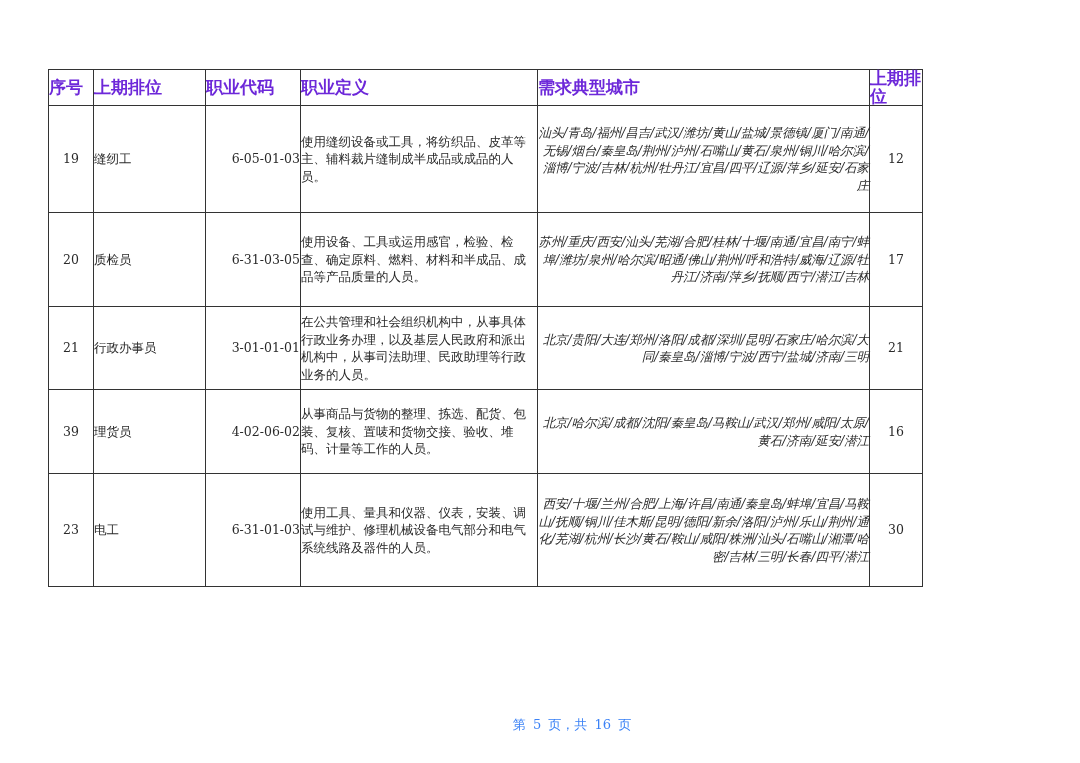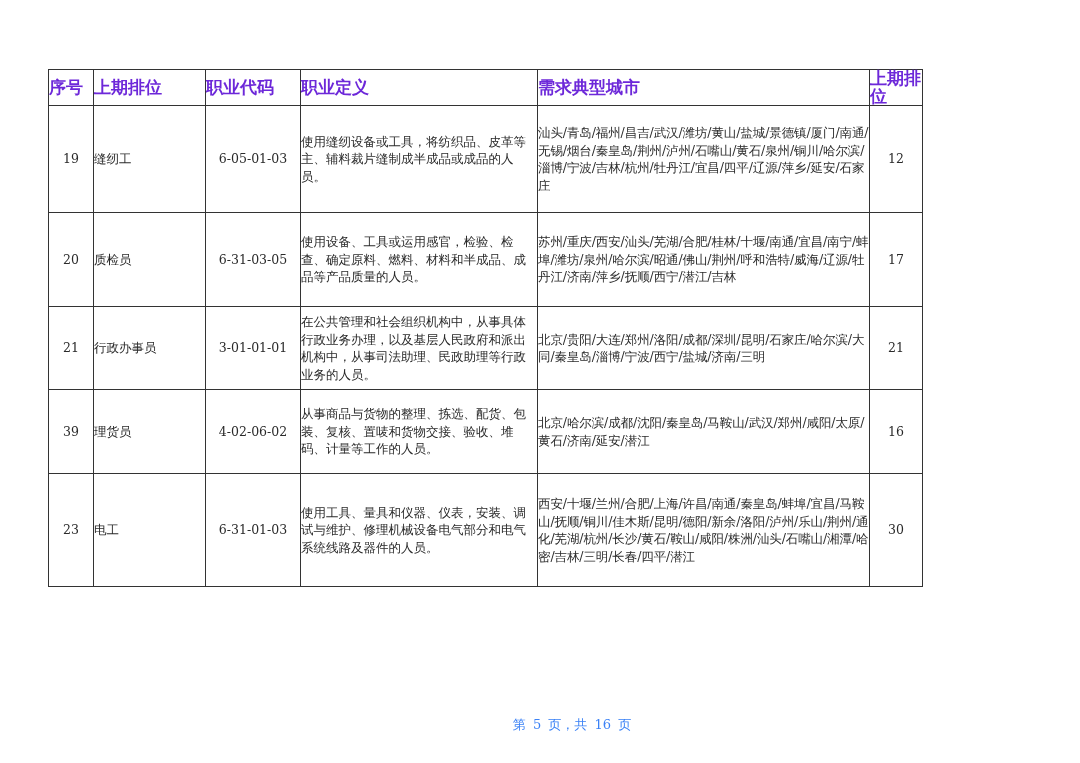--- a/index.html
+++ b/index.html
@@ -7,23 +7,23 @@
          font-family:"DejaVu Serif","Liberation Serif",serif; color:#2a2a2a; }
   .page { position:absolute; left:0; top:0; width:1080px; height:763px; background:#fff; }
   table.occ { position:absolute; left:48px; top:69px; border-collapse:collapse;
               table-layout:fixed; width:874px; }
   table.occ td, table.occ th { border:1.5px solid #333; padding:0; font-size:12.5px; line-height:17.5px; }
   table.occ th { font-family:"DejaVu Sans","Liberation Sans",sans-serif; font-weight:bold; font-size:17px;
                  text-align:left; height:34px; color:#6d28d9; }
   th.rank-h { line-height:15px; font-size:13px; }
   td.c-idx { text-align:center; }
   td.c-name { text-align:left; padding-left:3px; line-height:17px;margin-left:35px; }
-  td.c-code { text-align:center; }
+  td.c-code { text-align:right; }
   td.c-def { text-align:left; padding:0 4px 0 4px; line-height:17.5px; }
-  td.c-city { text-align:left; padding:0 2px 0 2px; line-height:17.5px; letter-spacing:-0.1px; }
+  td.c-city { text-align:right; padding:0 2px 0 2px; line-height:17.5px; letter-spacing:-0.1px;font-style:italic; }
   td.c-rank { text-align:center; }
   .footer { position:absolute; left:0; width:1080px; top:716px; text-align:center;
             font-size:13px; color:#3b82f6; word-spacing:3px;padding-left:32px; }
 </style>
 </head>
 <body>
 
 <div class="page">
   <table class="occ">
     <colgroup>

